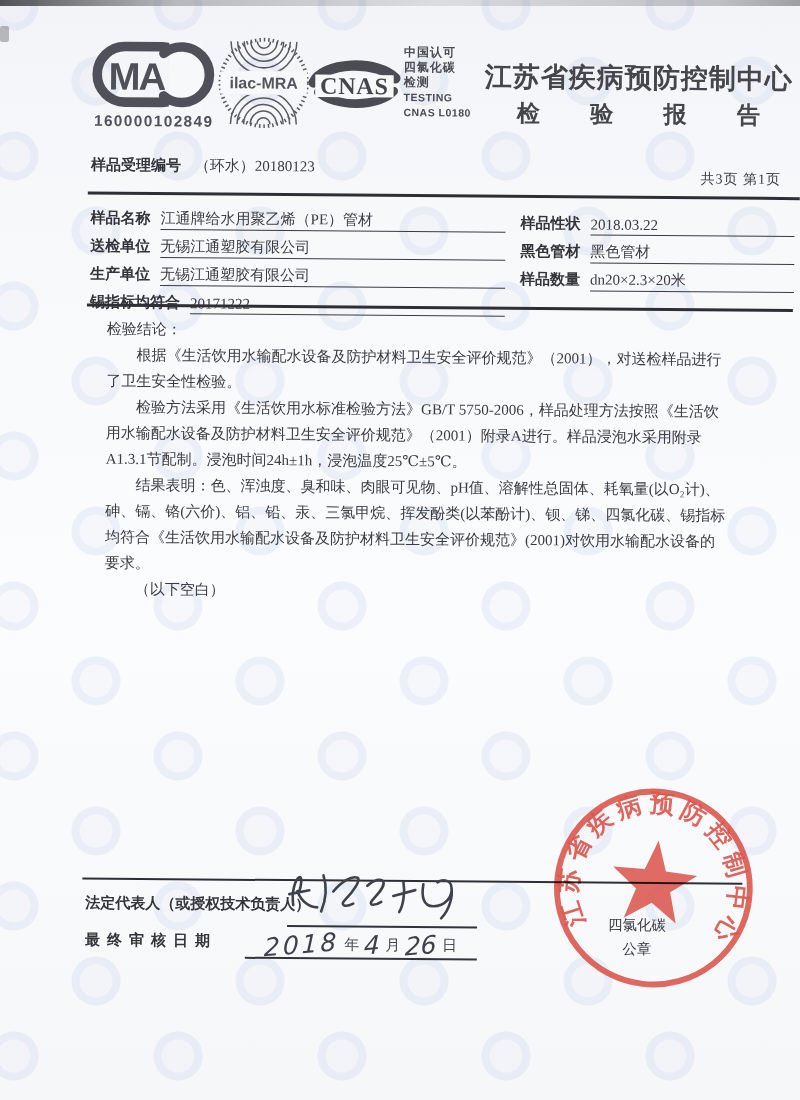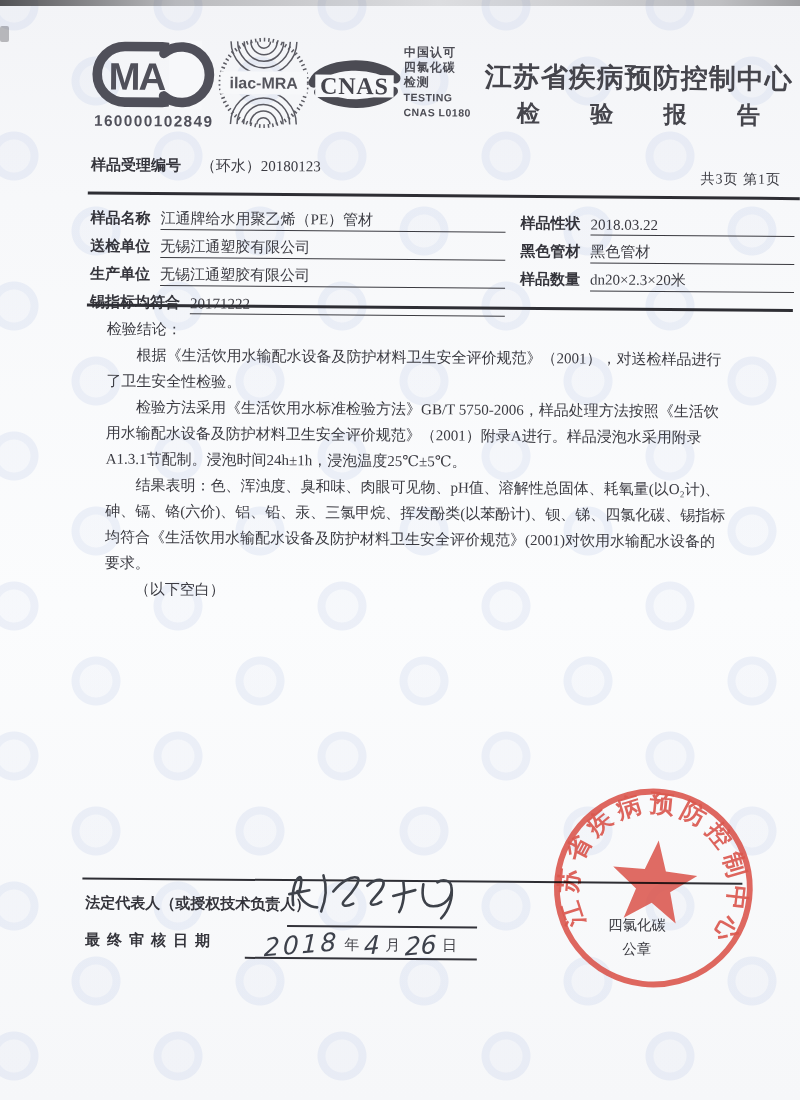--- a/index.html
+++ b/index.html
@@ -48,21 +48,21 @@
   }
   .report-title{
     position:absolute;left:470px;top:97px;width:330px;text-align:center;
     font-family:"Liberation Sans","DejaVu Sans",sans-serif;
     font-size:23px;font-weight:600;color:#45454c;letter-spacing:22px;text-indent:22px;white-space:nowrap;
   }
 
   
   .meta-row{position:absolute;left:88px;top:158px;width:700px;height:24px;font-size:15px;}
   .meta-label{font-family:Liberation Mono, monospace;font-weight:700;color:#35353c;}
-  .meta-value{margin-left:16px;color:#3b3b42;}
+  .meta-value{margin-left:10px;color:#3b3b42;}
   .page-count{position:absolute;right:10px;top:10px;font-size:14px;color:#3b3b42;letter-spacing:1px;}
 
   .rule{position:absolute;background:#2e2e34;}
   .rule-a{left:85px;top:194px;width:712px;height:3px;}
   .rule-b{left:85px;top:306px;width:706px;height:3px;}
   .rule-c{left:85px;top:880px;width:660px;height:2px;}
 
   
   .fields-left{position:absolute;left:88px;top:204px;width:415px;}
   .fields-right{position:absolute;left:518px;top:206px;width:274px;}

